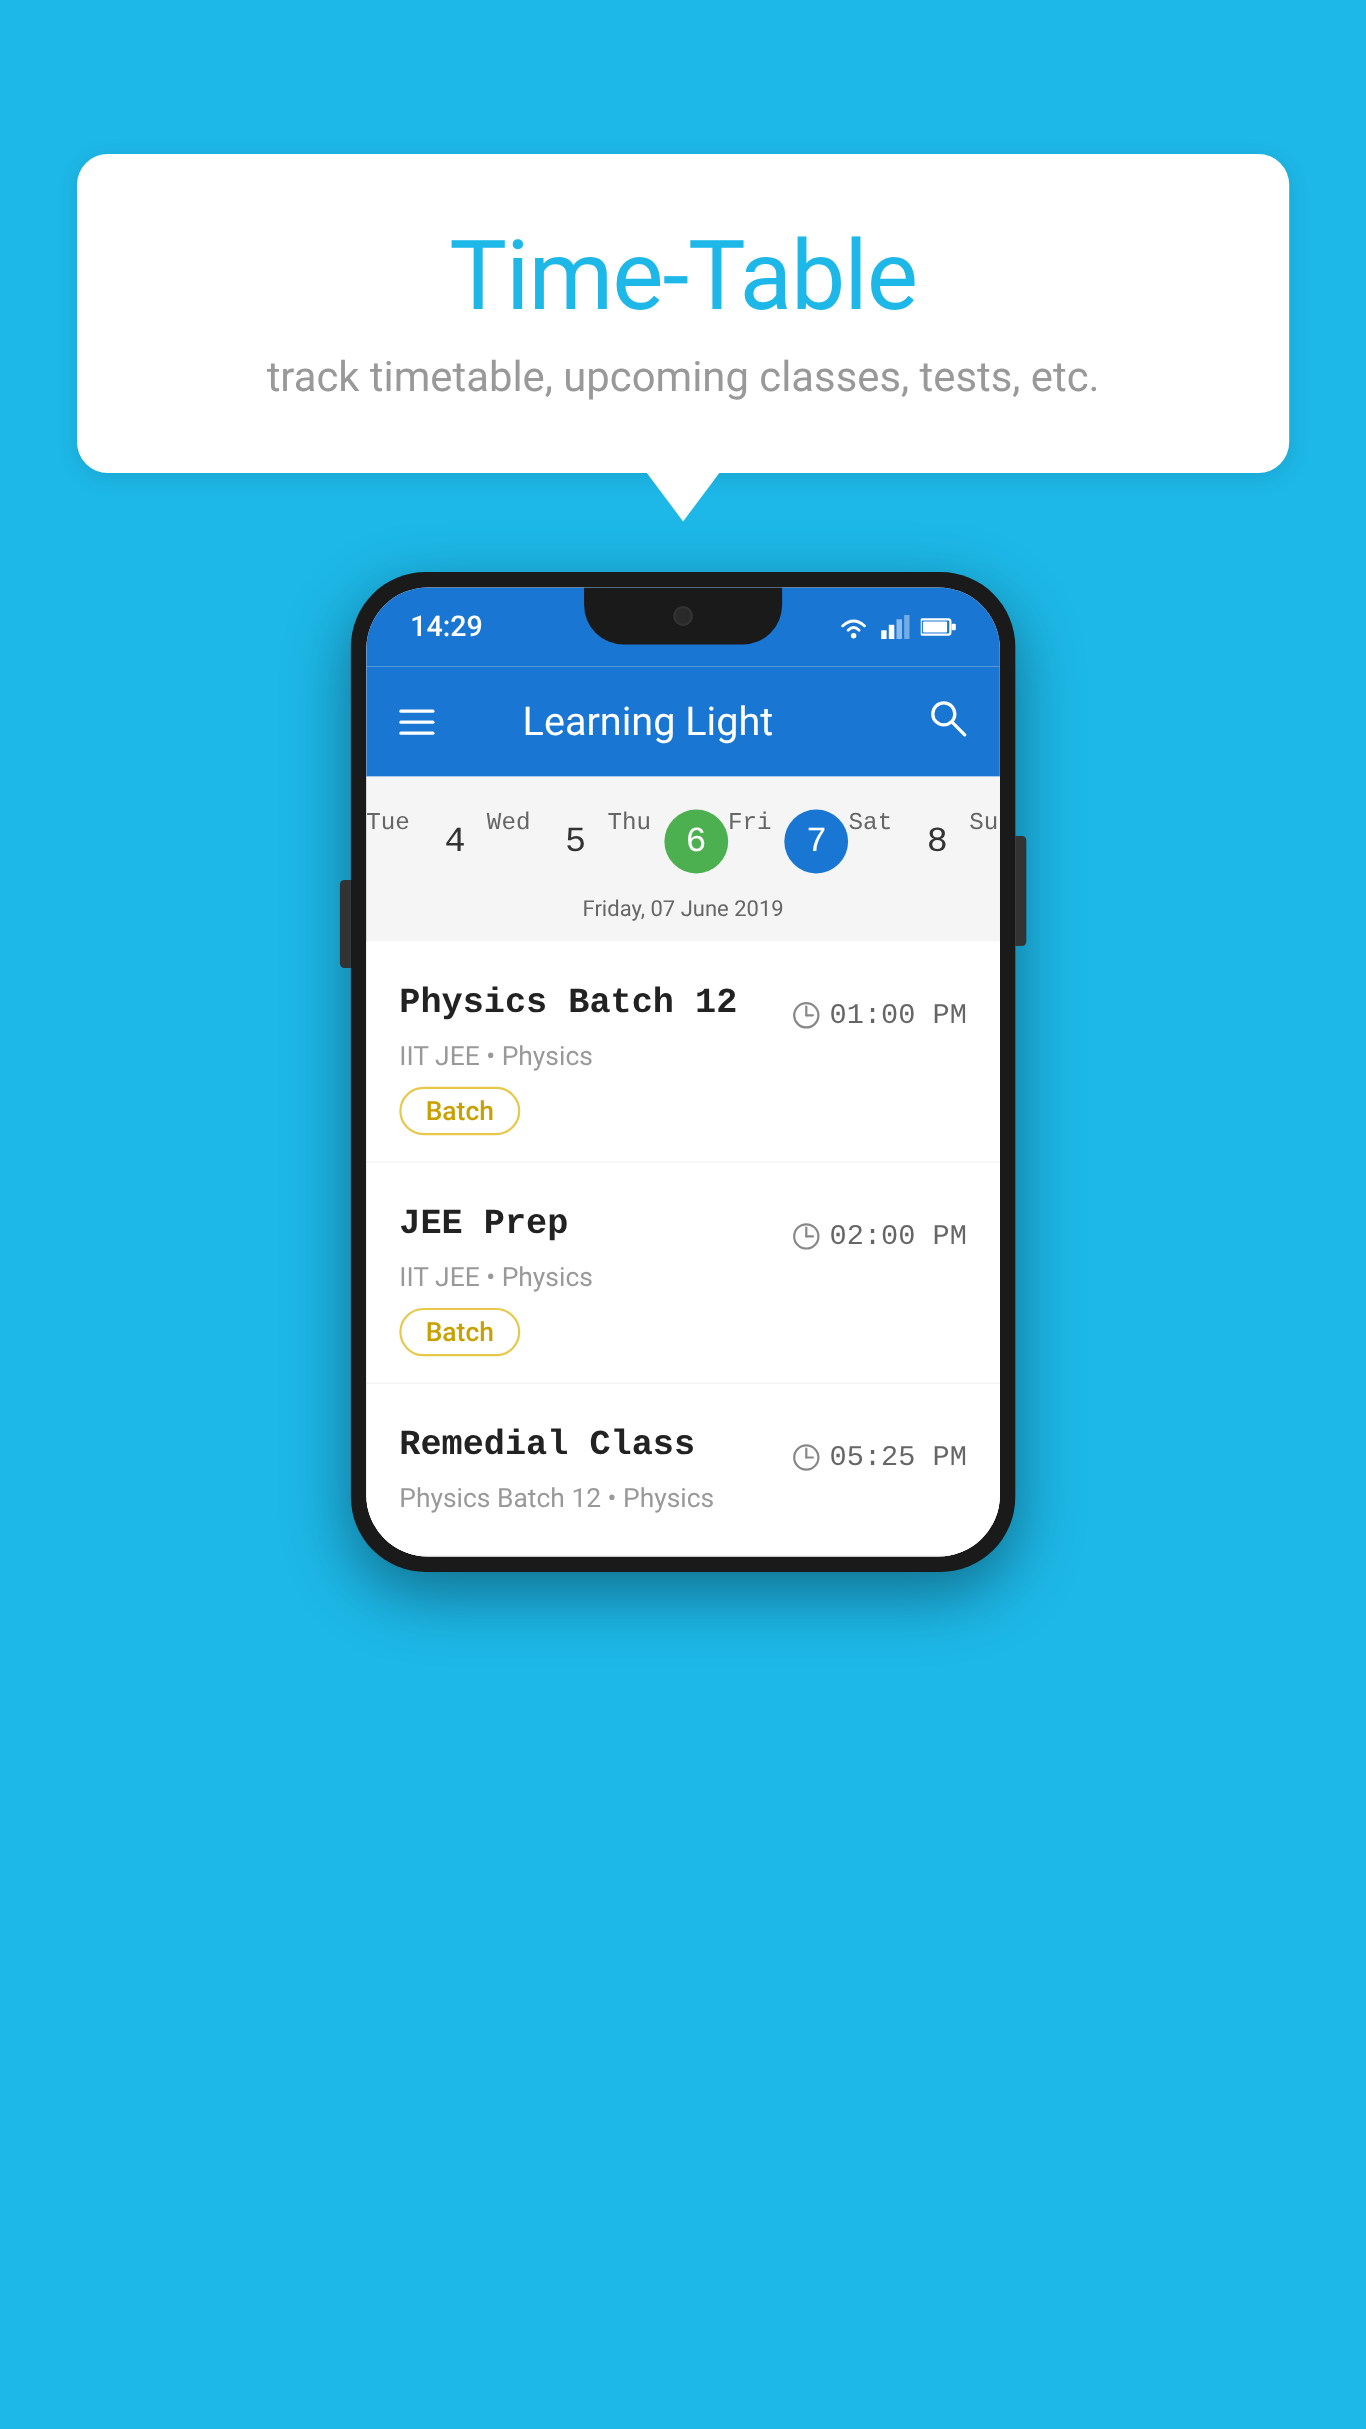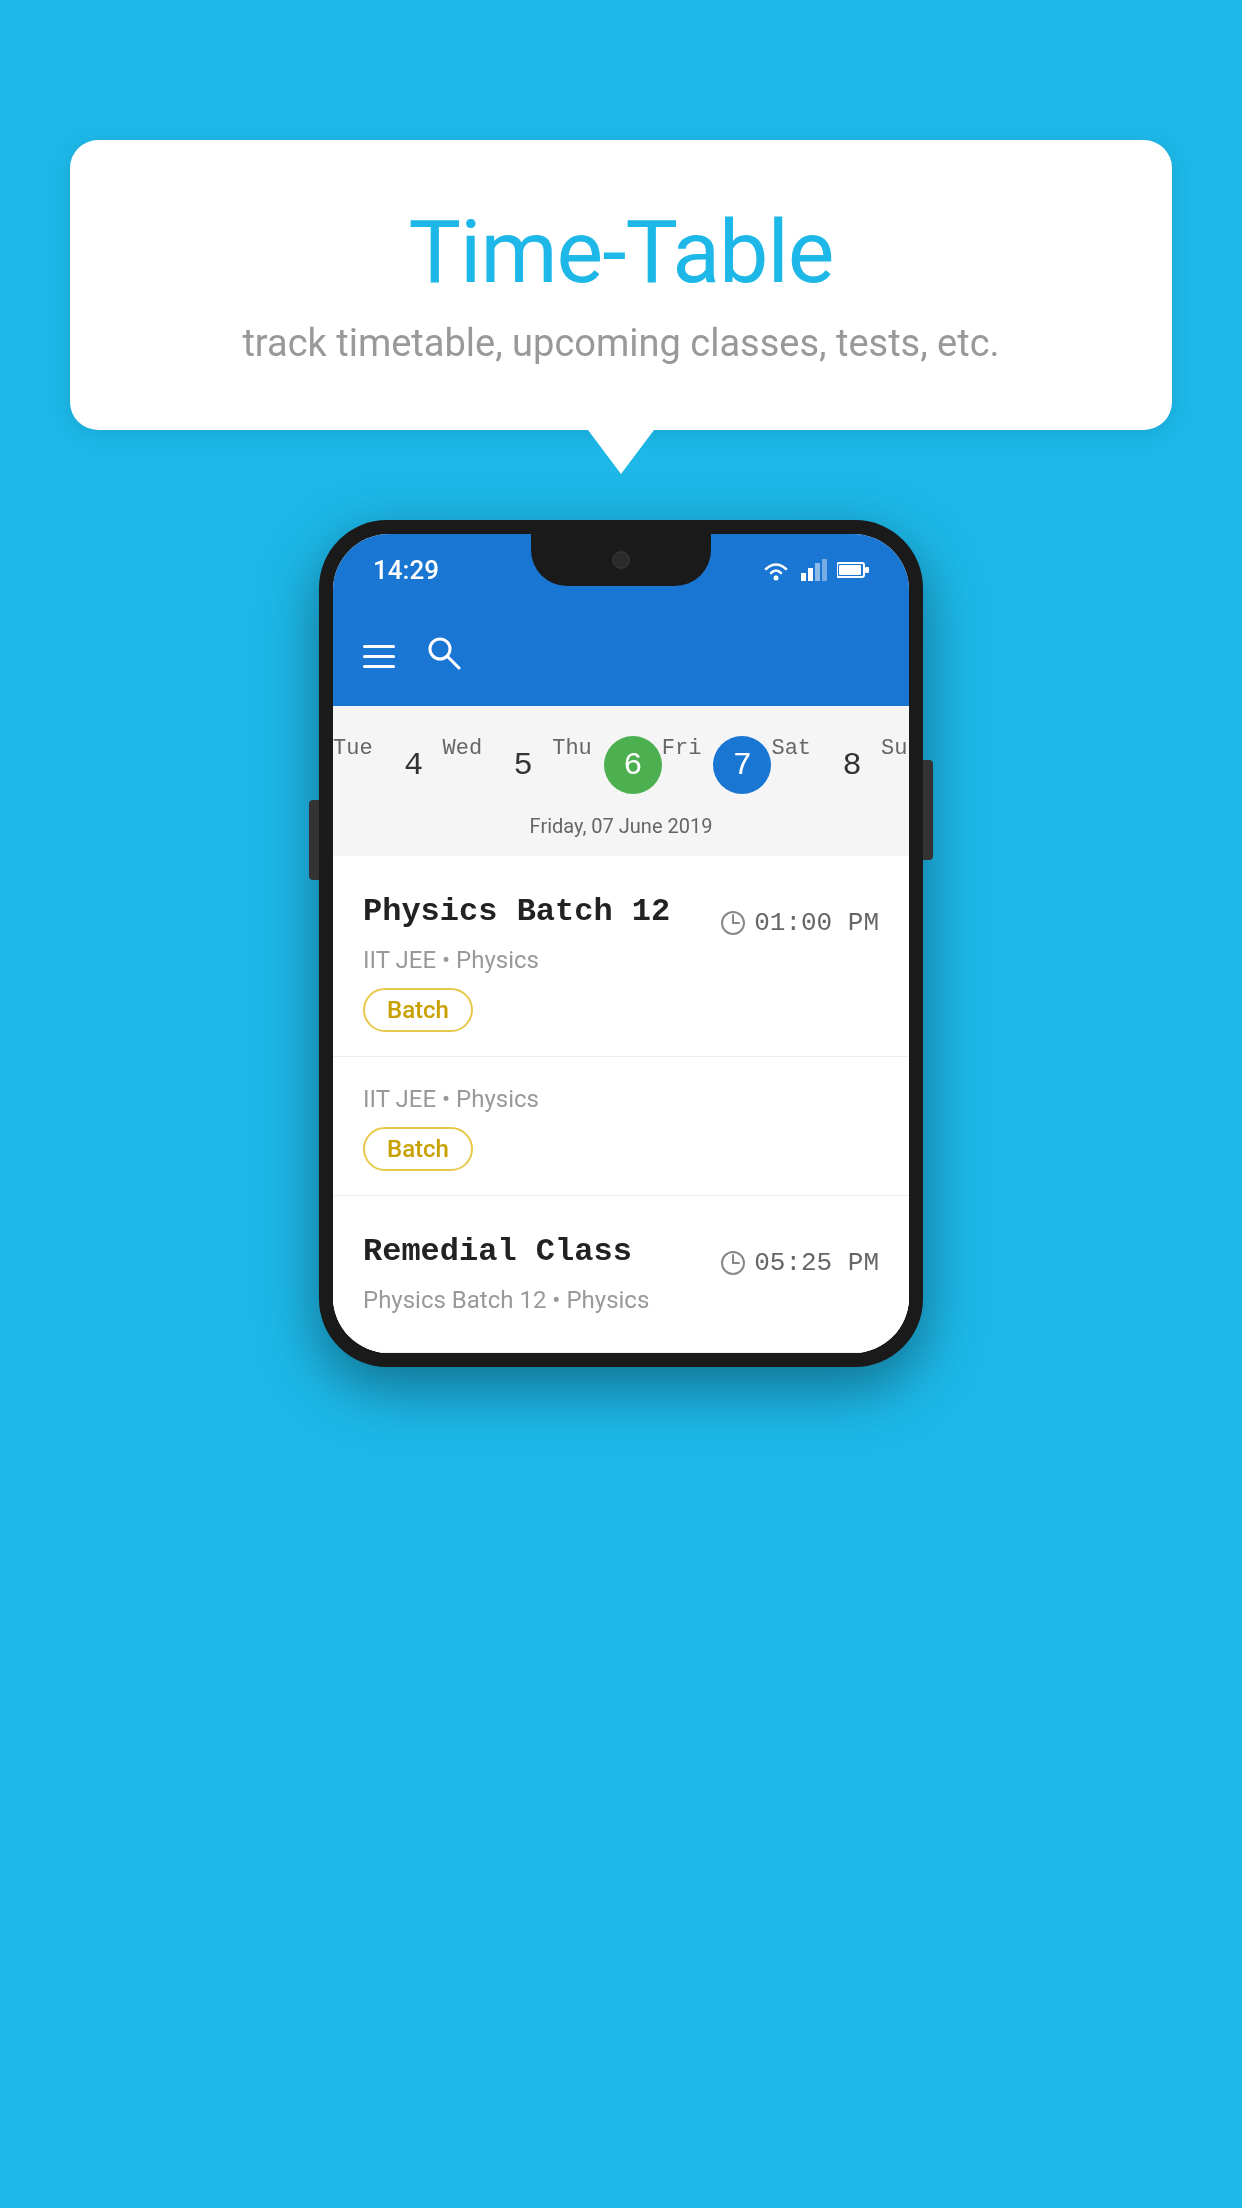--- a/index.html
+++ b/index.html
@@ -349,20 +349,21 @@
           </svg>
         </div>
       </div>
 
       <div class="app-bar">
         <div class="hamburger-icon">
           <span></span>
           <span></span>
           <span></span>
         </div>
+        <div class="app-title">Learning Light</div>
         <div class="search-icon-btn">
           <svg width="36" height="36" viewBox="0 0 36 36" fill="none">
             <circle cx="15" cy="15" r="10" stroke="white" stroke-width="3"></circle>
             <line x1="23" y1="23" x2="34" y2="34" stroke="white" stroke-width="3" stroke-linecap="round"></line>
           </svg>
         </div>
       </div>
 
       <div class="calendar-header">
         <div class="week-days-row">
@@ -410,20 +411,31 @@
           <line x1="13" y1="5" x2="13" y2="13" stroke="#888" stroke-width="2" stroke-linecap="round"></line>
           <line x1="13" y1="13" x2="19" y2="13" stroke="#888" stroke-width="2" stroke-linecap="round"></line>
         </svg>
         <span>01:00 PM</span>
       </div>
     </div>
     <div class="schedule-item-subtitle">IIT JEE • Physics</div>
     <span class="batch-badge">Batch</span>
   </div>
           <div class="schedule-item">
+    <div class="schedule-item-header">
+      <div class="schedule-item-title">JEE Prep</div>
+      <div class="schedule-item-time">
+        <svg width="26" height="26" viewBox="0 0 26 26" fill="none">
+          <circle cx="13" cy="13" r="11" stroke="#888" stroke-width="2"></circle>
+          <line x1="13" y1="5" x2="13" y2="13" stroke="#888" stroke-width="2" stroke-linecap="round"></line>
+          <line x1="13" y1="13" x2="19" y2="13" stroke="#888" stroke-width="2" stroke-linecap="round"></line>
+        </svg>
+        <span>02:00 PM</span>
+      </div>
+    </div>
     <div class="schedule-item-subtitle">IIT JEE • Physics</div>
     <span class="batch-badge">Batch</span>
   </div>
           <div class="schedule-item">
     <div class="schedule-item-header">
       <div class="schedule-item-title">Remedial Class</div>
       <div class="schedule-item-time">
         <svg width="26" height="26" viewBox="0 0 26 26" fill="none">
           <circle cx="13" cy="13" r="11" stroke="#888" stroke-width="2"></circle>
           <line x1="13" y1="5" x2="13" y2="13" stroke="#888" stroke-width="2" stroke-linecap="round"></line>

